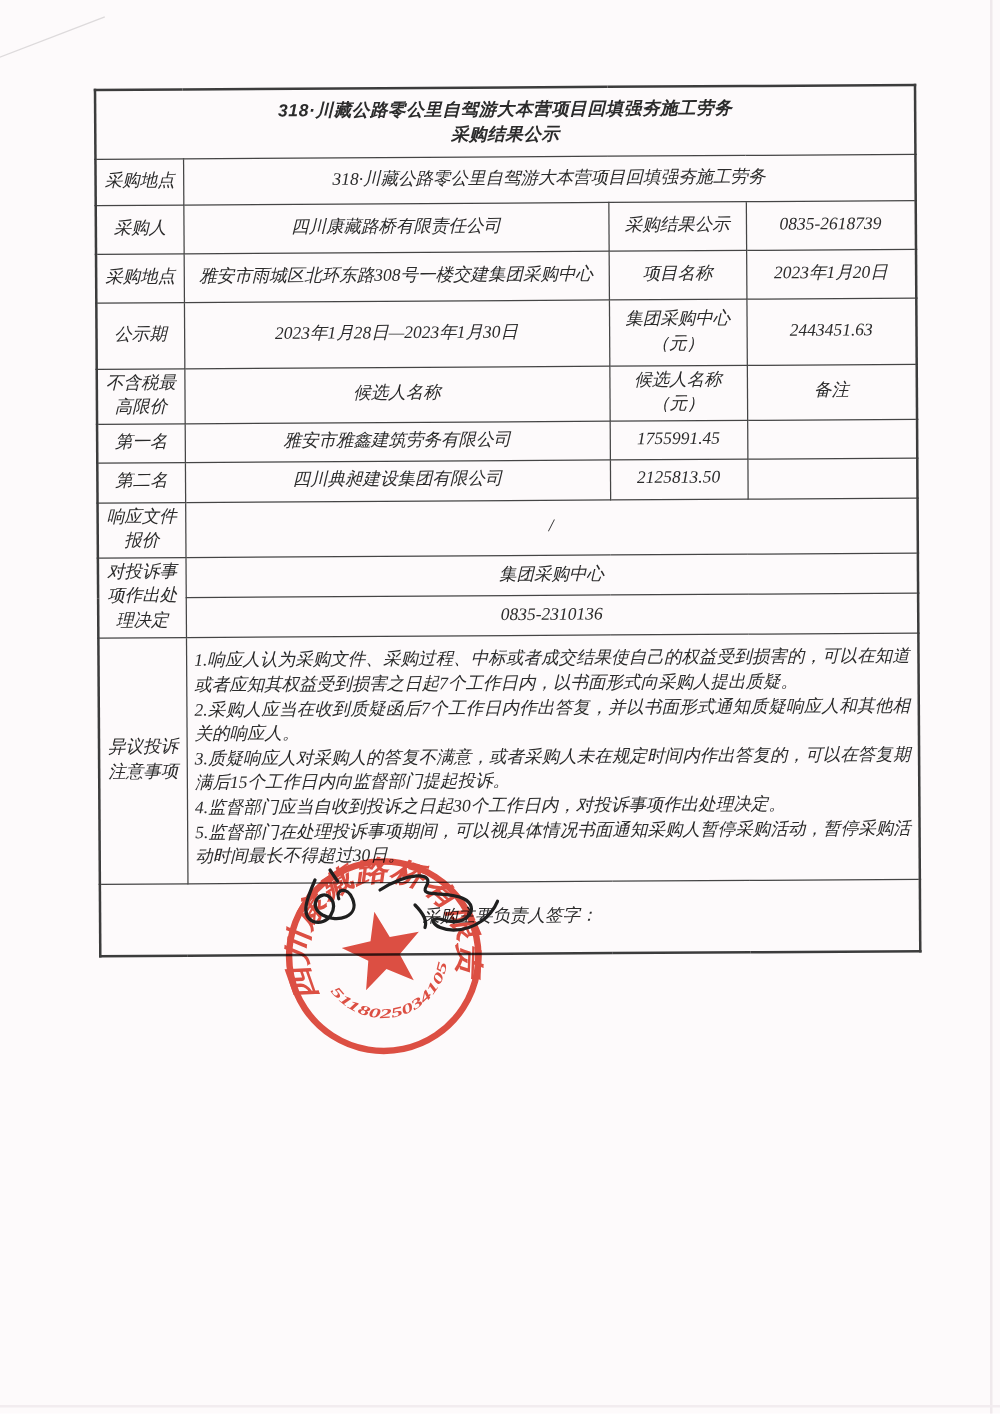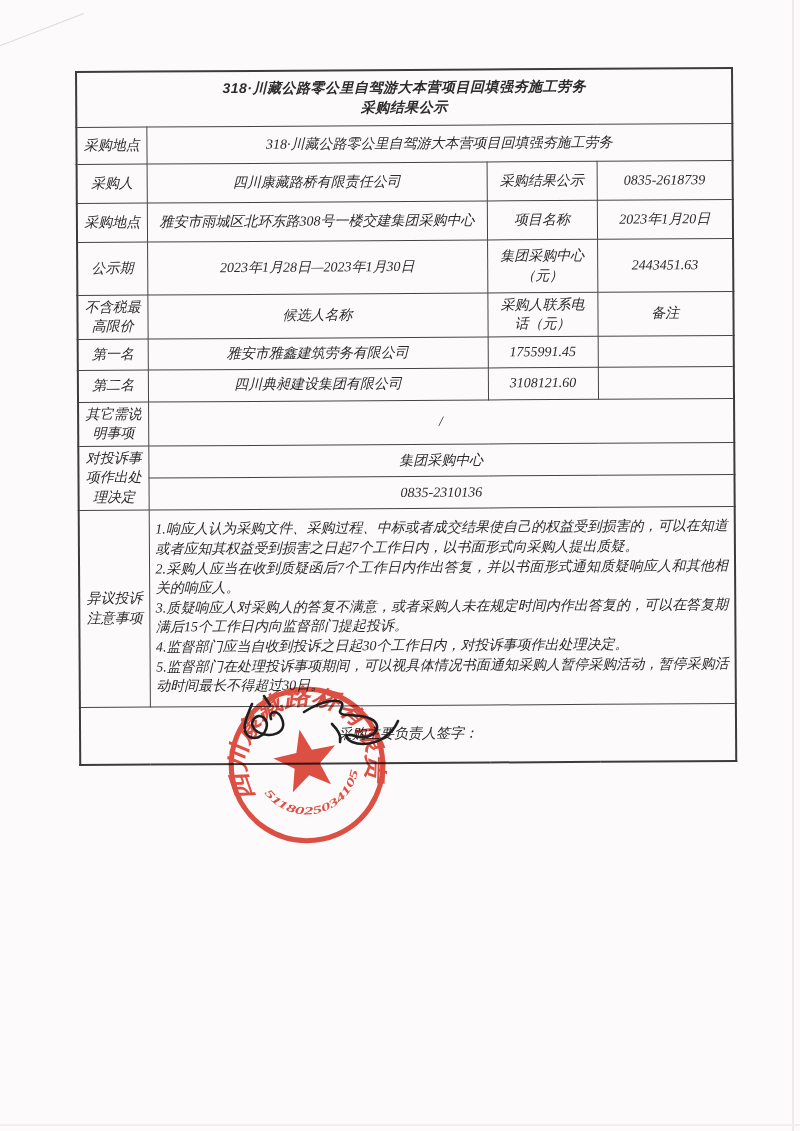--- a/index.html
+++ b/index.html
@@ -129,40 +129,40 @@
     <tr class="h-r4">
       <td>公示期</td>
       <td>2023年1月28日—2023年1月30日</td>
       <td>集团采购中心（元）</td>
       <td>2443451.63</td>
     </tr>
 
     <tr class="h-r5">
       <td>不含税最高限价</td>
       <td>候选人名称</td>
-      <td>采购人联系电话（元）</td>
+      <td>候选人名称（元）</td>
       <td>备注</td>
     </tr>
 
     <tr class="h-r6">
       <td>第一名</td>
       <td>雅安市雅鑫建筑劳务有限公司</td>
       <td>1755991.45</td>
       <td></td>
     </tr>
 
     <tr class="h-r7">
       <td>第二名</td>
       <td>四川典昶建设集团有限公司</td>
-      <td>3108121.60</td>
+      <td>2125813.50</td>
       <td></td>
     </tr>
 
     <tr class="h-r8">
-      <td>其它需说明事项</td>
+      <td>响应文件报价</td>
       <td colspan="3">/</td>
     </tr>
 
     <tr class="h-r9a">
       <td rowspan="2">对投诉事项作出处理决定</td>
       <td colspan="3">集团采购中心</td>
     </tr>
     <tr class="h-r9b">
       <td colspan="3">0835-2310136</td>
     </tr>

